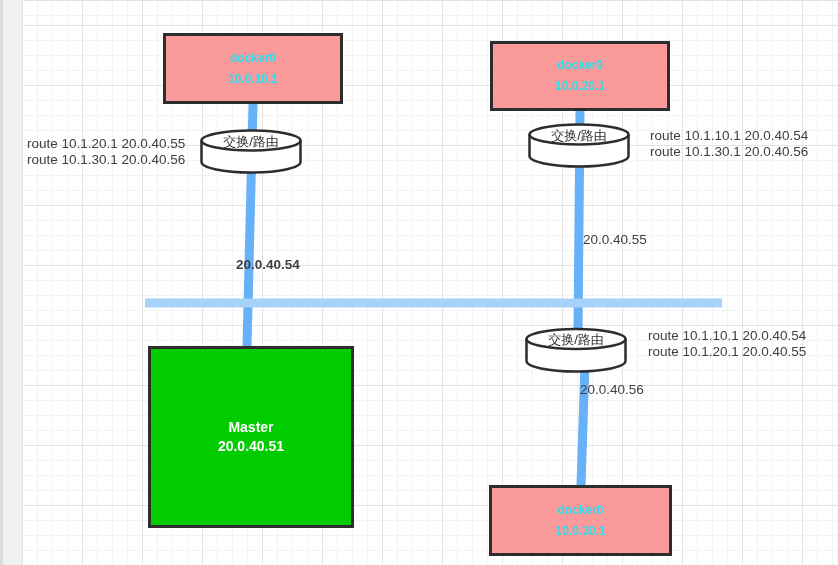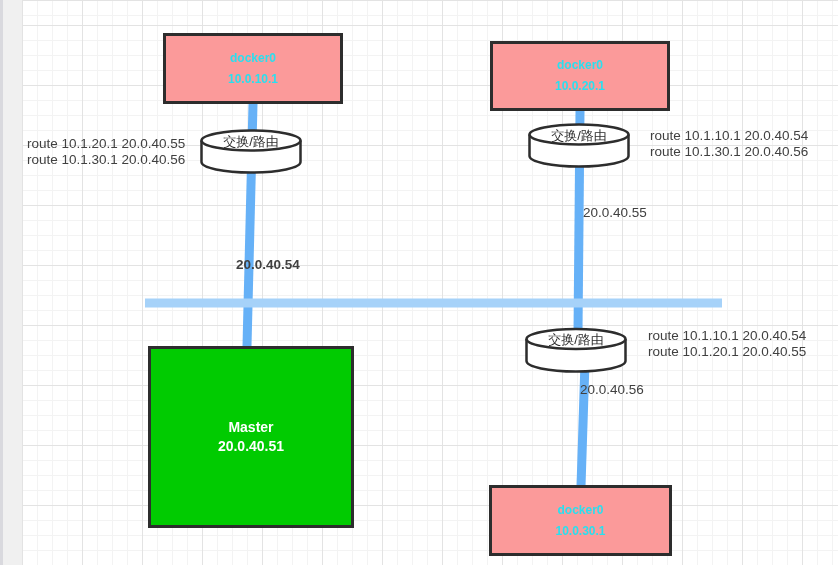--- a/index.html
+++ b/index.html
@@ -100,16 +100,16 @@
     <div>route 10.1.10.1 20.0.40.54</div>
     <div>route 10.1.30.1 20.0.40.56</div>
   </div>
 
   <div class="txt" style="left:648px; top:328px;">
     <div>route 10.1.10.1 20.0.40.54</div>
     <div>route 10.1.20.1 20.0.40.55</div>
   </div>
 
   <div class="txt" style="left:236px; top:257px;font-weight:bold;">20.0.40.54</div>
-  <div class="txt" style="left:583px; top:205px;">20.0.40.55</div>
+  <div class="txt" style="left:583px; top:232px;">20.0.40.55</div>
   <div class="txt" style="left:580px; top:382px;text-align:center;">20.0.40.56</div>
 
 </div>
 
 </body></html>

